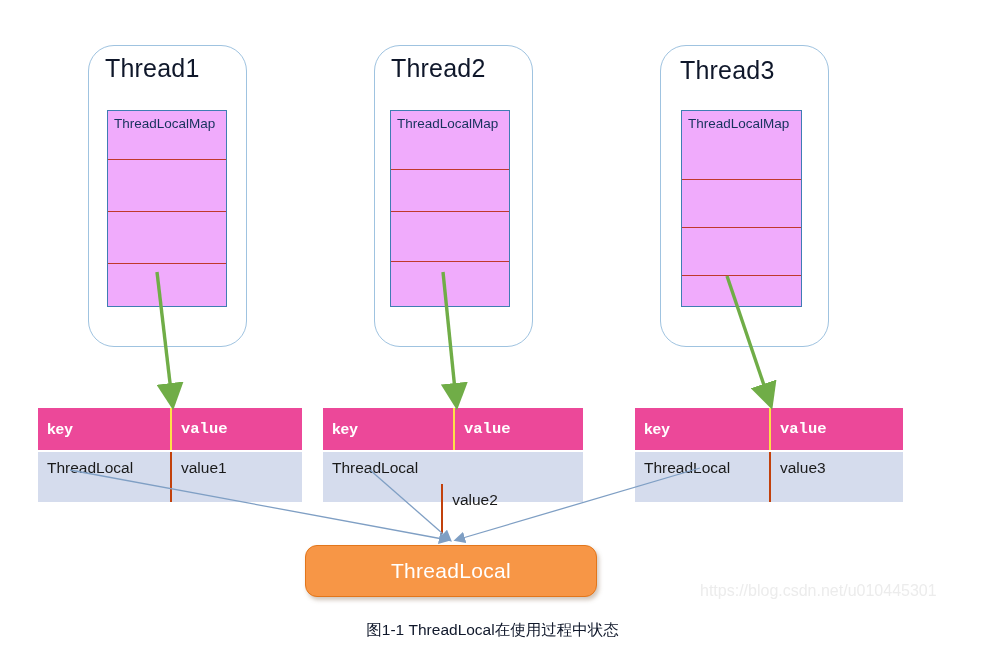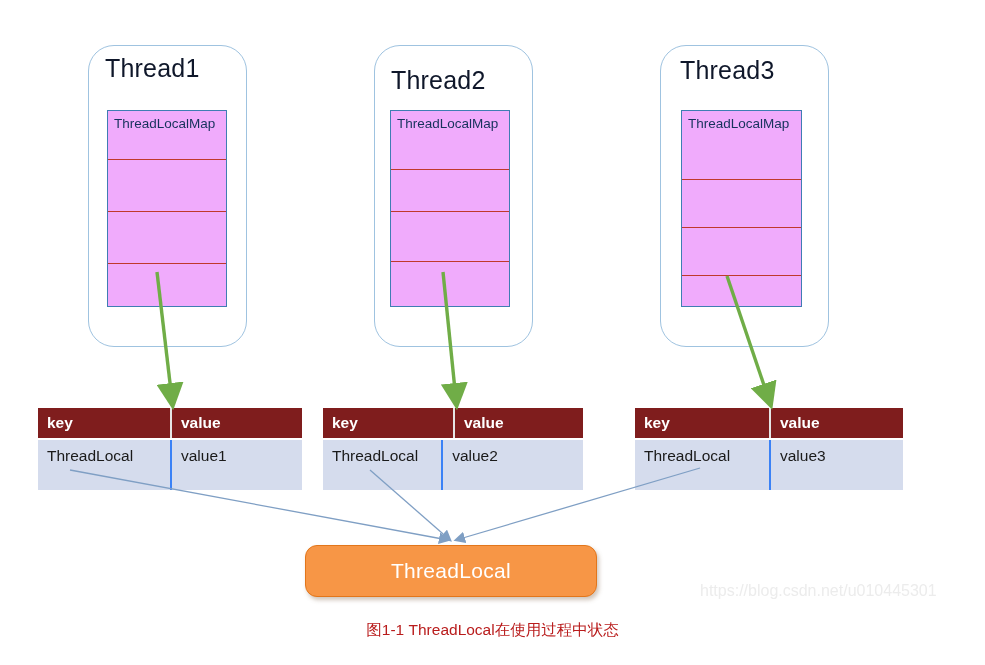--- a/index.html
+++ b/index.html
@@ -59,22 +59,22 @@
   .kv-table {
     position: absolute;
     box-sizing: border-box;
   }
   .kv-row {
     display: flex;
     width: 100%;
     box-sizing: border-box;
   }
   .kv-head {
-    background: #7f1d1d;
-    height: 30px;
+    background: #ec4899;
+    height: 42px;
     align-items: center;
   }
   .kv-body {
     background: #d5dced;
     height: 50px;
     align-items: flex-start;
     margin-top: 2px;
   }
   .kv-head .cell {
     color: #ffffff;
@@ -87,22 +87,22 @@
     height: 100%;
   }
   .kv-body .cell {
     color: #1a1a1a;
     font-size: 15.5px;
     padding-left: 9px;
     padding-top: 7px;
     box-sizing: border-box;
     height: 100%;
   }
-  .kv-head .cell.col-value { border-left: 2px solid #e5e5e5; }
-  .kv-body .cell.col-value { border-left: 2px solid #3b82f6; }
+  .kv-head .cell.col-value { border-left: 2px solid #fde047; font-family: Liberation Mono, monospace; }
+  .kv-body .cell.col-value { border-left: 2px solid #c2410c; }
 
   
   .tl-box {
     position: absolute;
     background: #f79646;
     border: 1.5px solid #e2761b;
     border-radius: 12px;
     box-sizing: border-box;
     display: flex;
     align-items: center;
@@ -119,21 +119,21 @@
   .watermark {
     position: absolute;
     color: #ececec;
     font-size: 16px;
     white-space: nowrap;
   }
   .caption {
     position: absolute;
     width: 100%;
     text-align: center;
-    color: #b91c1c;
+    color: #0f172a;
     font-size: 15.5px;
   }
 
   svg.overlay {
     position: absolute;
     left: 0;
     top: 0;
     width: 985px;
     height: 665px;
     pointer-events: none;
@@ -149,21 +149,21 @@
   <div class="thread-title" style="left:105px; top:54px;">Thread1</div>
   <div class="tlmap" style="left:107px; top:110px; width:120px; height:197px;">
     <div class="tlmap-label">ThreadLocalMap</div>
     <div class="tlmap-divider" style="top:48px;"></div>
     <div class="tlmap-divider" style="top:100px;"></div>
     <div class="tlmap-divider" style="top:152px;"></div>
   </div>
 
   <div class="thread-card" style="left:374px; top:45px; width:159px; height:302px;">
   </div>
-  <div class="thread-title" style="left:391px; top:54px;margin-top:12px;">Thread2</div>
+  <div class="thread-title" style="left:391px; top:54px;">Thread2</div>
   <div class="tlmap" style="left:390px; top:110px; width:120px; height:197px;">
     <div class="tlmap-label">ThreadLocalMap</div>
     <div class="tlmap-divider" style="top:58px;"></div>
     <div class="tlmap-divider" style="top:100px;"></div>
     <div class="tlmap-divider" style="top:150px;"></div>
   </div>
 
   <div class="thread-card" style="left:660px; top:45px; width:169px; height:302px;">
   </div>
   <div class="thread-title" style="left:680px; top:56px;text-align:right;">Thread3</div>
@@ -185,21 +185,21 @@
     </div>
   </div>
 
   <div class="kv-table" style="left:323px; top:408px; width:260px;">
     <div class="kv-row kv-head">
       <div class="cell col-key" style="width:130px;">key</div>
       <div class="cell col-value" style="width:130px;">value</div>
     </div>
     <div class="kv-row kv-body">
       <div class="cell col-key" style="width:130px;">ThreadLocal</div>
-      <div class="cell col-value" style="width:156px;">value2</div>
+      <div class="cell col-value" style="width:156px;margin-top:32px;">value2</div>
     </div>
   </div>
 
   <div class="kv-table" style="left:635px; top:408px; width:268px;">
     <div class="kv-row kv-head">
       <div class="cell col-key" style="width:134px;">key</div>
       <div class="cell col-value" style="width:134px;">value</div>
     </div>
     <div class="kv-row kv-body">
       <div class="cell col-key" style="width:134px;">ThreadLocal</div>

